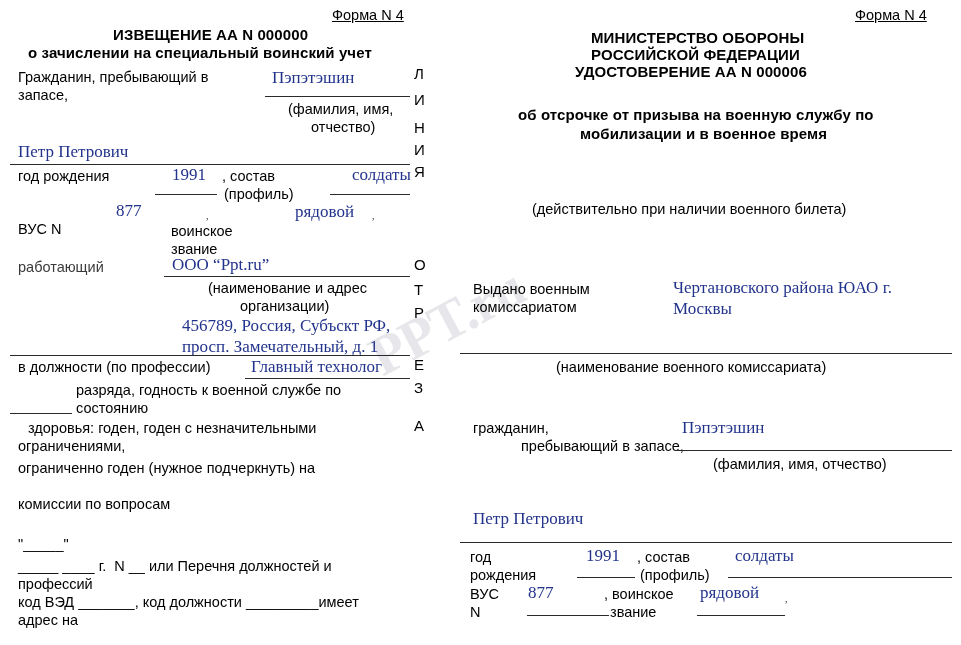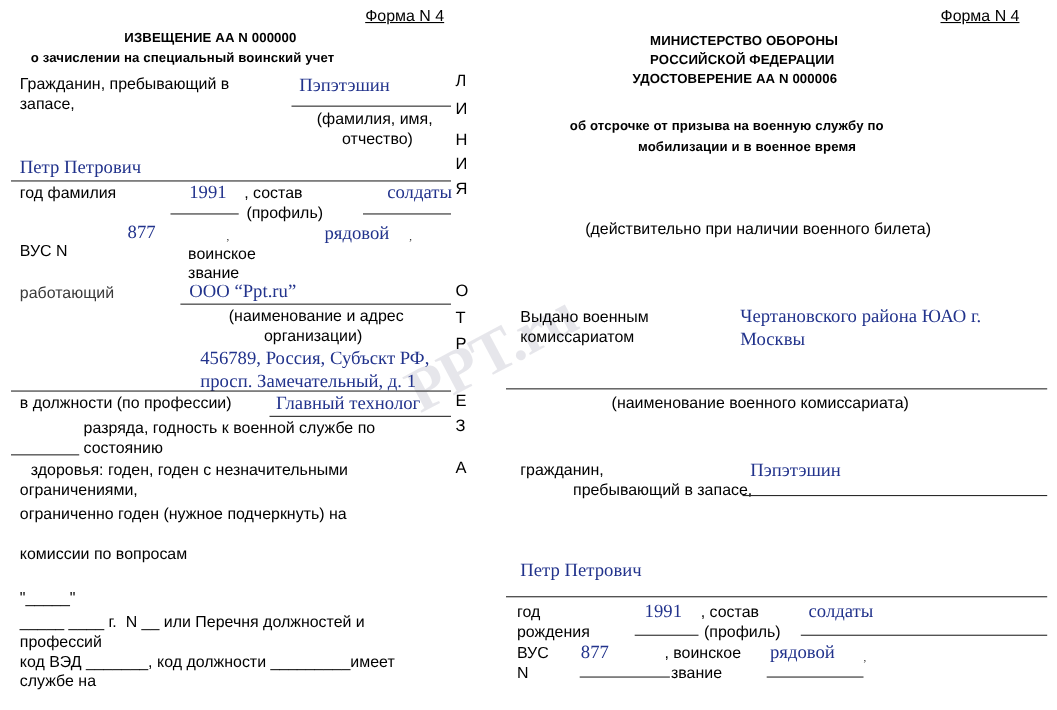--- a/index.html
+++ b/index.html
@@ -23,21 +23,21 @@
   .lbl {
     font-family: "Liberation Sans", sans-serif;
     font-size: 14.5px;
     line-height: 18px;
     color: #000;
     white-space: pre;
   }
   .hdr {
     font-family: "Liberation Sans", sans-serif;
     font-weight: bold;
-    font-size: 12px;
+    font-size: 15px;
     line-height: 19px;
     letter-spacing: 0.1px;
     white-space: pre;
   }
   .form-no {
     font-family: "Liberation Sans", sans-serif;
     font-size: 14.5px;
     text-decoration: underline;
     white-space: pre;
   }
@@ -121,21 +121,21 @@
 
   <div class="abs fill" style="left:272px; top:68px;">Пэпэтэшин</div>
   <div class="rule" style="left:265px; top:96px; width:145px;"></div>
 
   <div class="abs lbl" style="left:288px; top:100px;">(фамилия, имя,</div>
   <div class="abs lbl" style="left:311px; top:118px;">отчество)</div>
 
   <div class="abs fill" style="left:18px; top:142px;">Петр Петрович</div>
   <div class="rule" style="left:10px; top:164px; width:400px;"></div>
 
-  <div class="abs lbl" style="left:18px; top:167px;">год фамилия</div>
+  <div class="abs lbl" style="left:18px; top:167px;">год рождения</div>
   <div class="abs fill" style="left:172px; top:165px;">1991</div>
   <div class="abs lbl" style="left:222px; top:167px;">, состав</div>
   <div class="abs fill" style="left:352px; top:165px;">солдаты</div>
   <div class="abs lbl" style="left:224px; top:185px;">(профиль)</div>
   <div class="rule" style="left:155px; top:194px; width:62px;"></div>
   <div class="rule" style="left:330px; top:194px; width:80px;"></div>
 
   <div class="abs lbl" style="left:18px; top:220px;">ВУС N</div>
   <div class="abs fill" style="left:116px; top:201px;">877</div>
   <div class="abs tiny-comma" style="left:206px; top:210px;">,</div>
@@ -163,21 +163,21 @@
 
   <div class="abs lbl" style="left:28px; top:419px;">здоровья: годен, годен с незначительными</div>
   <div class="abs lbl" style="left:18px; top:437px;">ограничениями,</div>
   <div class="abs lbl" style="left:18px; top:459px;">ограниченно годен (нужное подчеркнуть) на</div>
   <div class="abs lbl" style="left:18px; top:495px;">комиссии по вопросам</div>
 
   <div class="abs lbl" style="left:18px; top:535px;">"_____"</div>
   <div class="abs lbl" style="left:18px; top:557px;">_____ ____ г.  N __ или Перечня должностей и</div>
   <div class="abs lbl" style="left:18px; top:575px;">профессий</div>
   <div class="abs lbl" style="left:18px; top:593px;">код ВЭД _______, код должности _________имеет</div>
-  <div class="abs lbl" style="left:18px; top:611px;">службе на</div>
+  <div class="abs lbl" style="left:18px; top:611px;">адрес на</div>
 
   <div class="abs hdr" style="left:591px; top:28px;">МИНИСТЕРСТВО ОБОРОНЫ</div>
   <div class="abs hdr" style="left:591px; top:45px;">РОССИЙСКОЙ ФЕДЕРАЦИИ</div>
   <div class="abs hdr" style="left:575px; top:62px;">УДОСТОВЕРЕНИЕ АА N 000006</div>
 
   <div class="abs hdr" style="left:518px; top:105px;">об отсрочке от призыва на военную службу по</div>
   <div class="abs hdr" style="left:580px; top:124px;">мобилизации и в военное время</div>
 
   <div class="abs lbl" style="left:532px; top:200px;">(действительно при наличии военного билета)</div>
 
@@ -186,20 +186,21 @@
   <div class="abs fill" style="left:673px; top:278px;">Чертановского района ЮАО г.</div>
   <div class="abs fill" style="left:673px; top:299px;">Москвы</div>
 
   <div class="rule" style="left:460px; top:353px; width:492px;"></div>
   <div class="abs lbl" style="left:556px; top:358px;">(наименование военного комиссариата)</div>
 
   <div class="abs lbl" style="left:473px; top:419px;">гражданин,</div>
   <div class="abs lbl" style="left:473px; top:437px;margin-left:48px;">пребывающий в запасе,</div>
   <div class="abs fill" style="left:682px; top:418px;">Пэпэтэшин</div>
   <div class="rule" style="left:675px; top:450px; width:277px;"></div>
+  <div class="abs lbl" style="left:713px; top:455px;">(фамилия, имя, отчество)</div>
 
   <div class="abs fill" style="left:473px; top:509px;">Петр Петрович</div>
   <div class="rule" style="left:460px; top:542px; width:492px;"></div>
 
   <div class="abs lbl" style="left:470px; top:548px;">год</div>
   <div class="abs lbl" style="left:470px; top:566px;">рождения</div>
   <div class="abs fill" style="left:586px; top:546px;">1991</div>
   <div class="abs lbl" style="left:637px; top:548px;">, состав</div>
   <div class="abs fill" style="left:735px; top:546px;">солдаты</div>
   <div class="abs lbl" style="left:640px; top:566px;">(профиль)</div>

